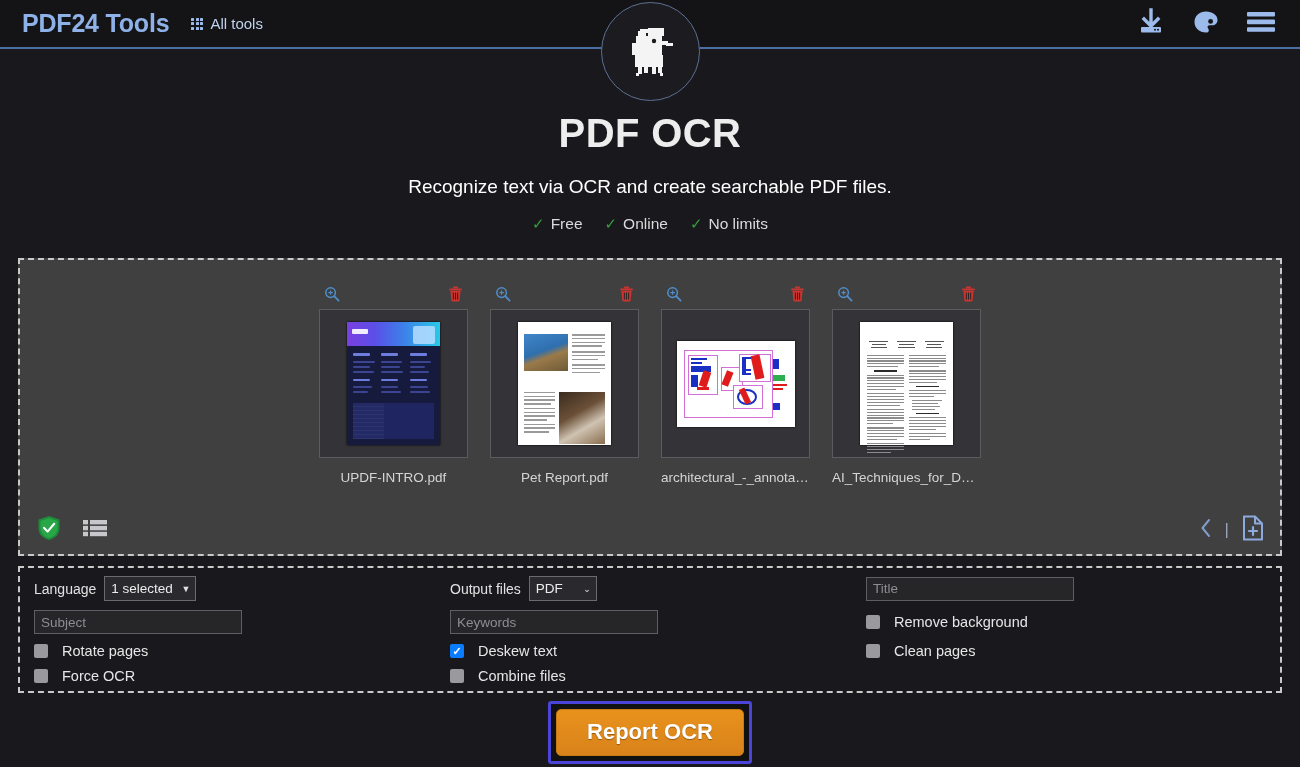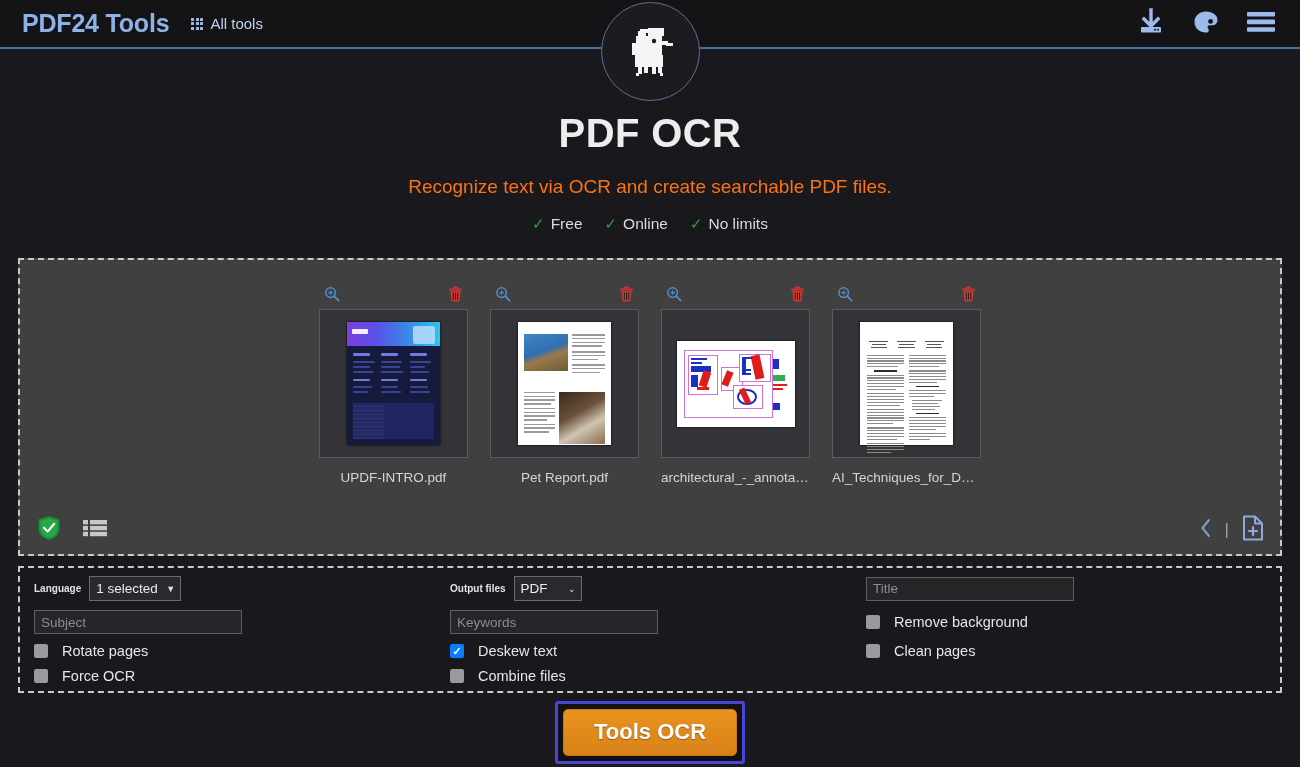--- a/index.html
+++ b/index.html
@@ -62,21 +62,21 @@
   }
 
   
   .hero { text-align: center; padding-top: 62px; }
   .hero h1 {
     font-size: 40px; font-weight: bold; color: #ededed;
     letter-spacing: .4px;
   }
   .hero .sub {
     margin-top: 20px;
-    font-size: 19px; color: #f97316; font-weight: normal;
+    font-size: 19px; color: #ffffff; font-weight: normal;
   }
   .features {
     margin-top: 17px;
     display: flex; justify-content: center; gap: 22px;
     font-size: 15.5px; color: #dadada;
   }
   .feature { display: flex; align-items: center; gap: 6px; }
   .feature .chk { color: #35a03c; font-size: 15px; }
 
   
@@ -193,21 +193,21 @@
     border: 2px dashed #c9c9c9;
     background: #19191d;
     padding: 8px 14px 0 14px;
   }
   .opt-grid {
     display: grid;
     grid-template-columns: 416px 416px 1fr;
     row-gap: 9px;
   }
   .opt-cell { display: flex; align-items: center; }
-  .opt-label { font-size: 10px; color: #e2e2e2; margin-right: 8px; font-weight: bold; }
+  .opt-label { font-size: 14px; color: #e2e2e2; margin-right: 8px; }
   .opt-select {
     background: #2a2a2e;
     color: #ececec;
     border: 1px solid #6a6a70;
     font-size: 13.5px;
     font-family: "Liberation Sans", sans-serif;
     padding: 3px 6px;
     height: 25px;
     cursor: pointer;
     appearance: none;
@@ -746,15 +746,15 @@
     <div class="opt-cell opt-check">
       <span class="cbox"></span>
       <span class="cb-label">Combine files</span>
     </div>
 
   </div>
 </div>
 
 <div class="start-wrap">
   <div class="start-focus">
-    <button class="start-btn">Tools OCR</button>
+    <button class="start-btn">Report OCR</button>
   </div>
 </div>
 
 </body></html>

